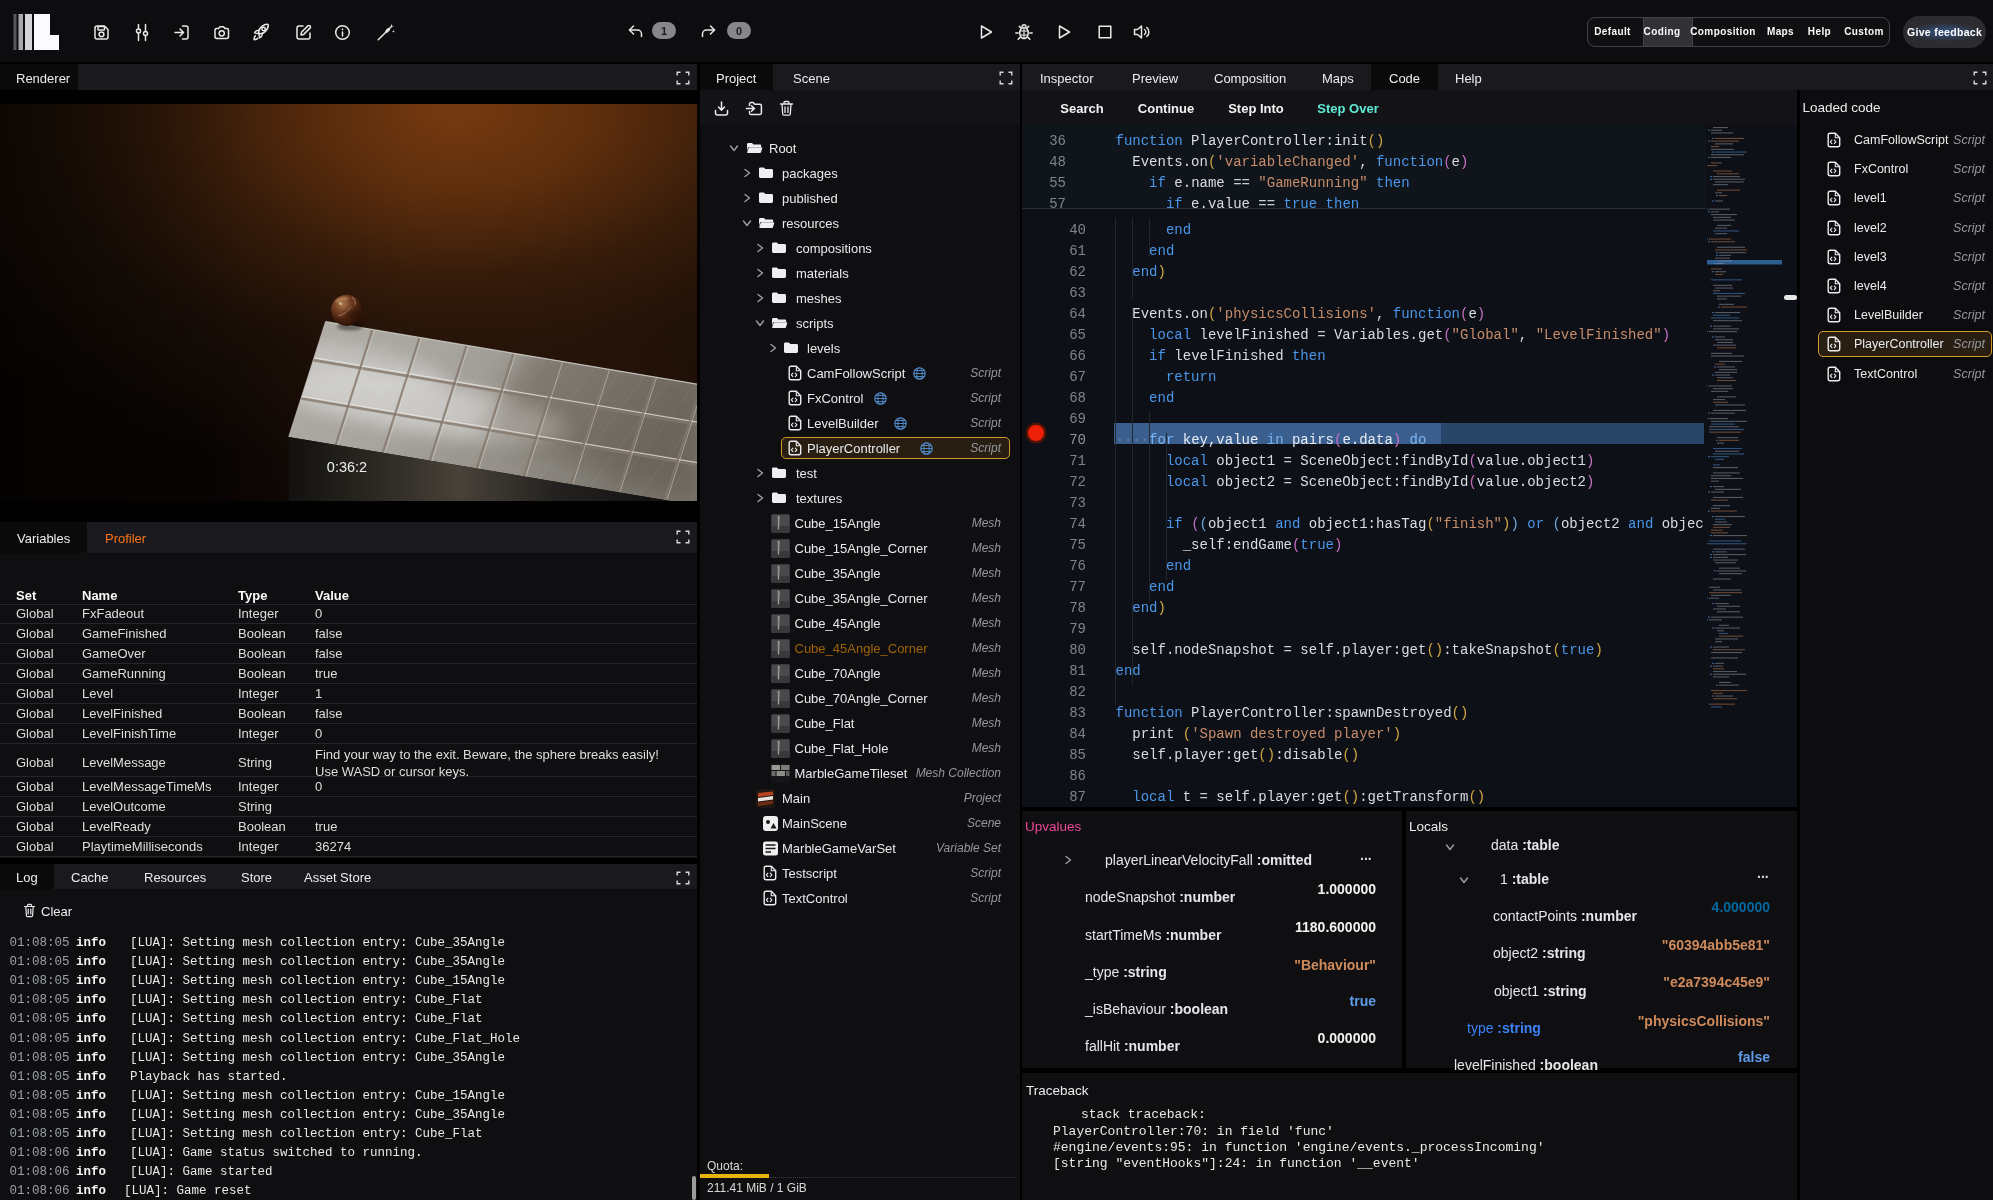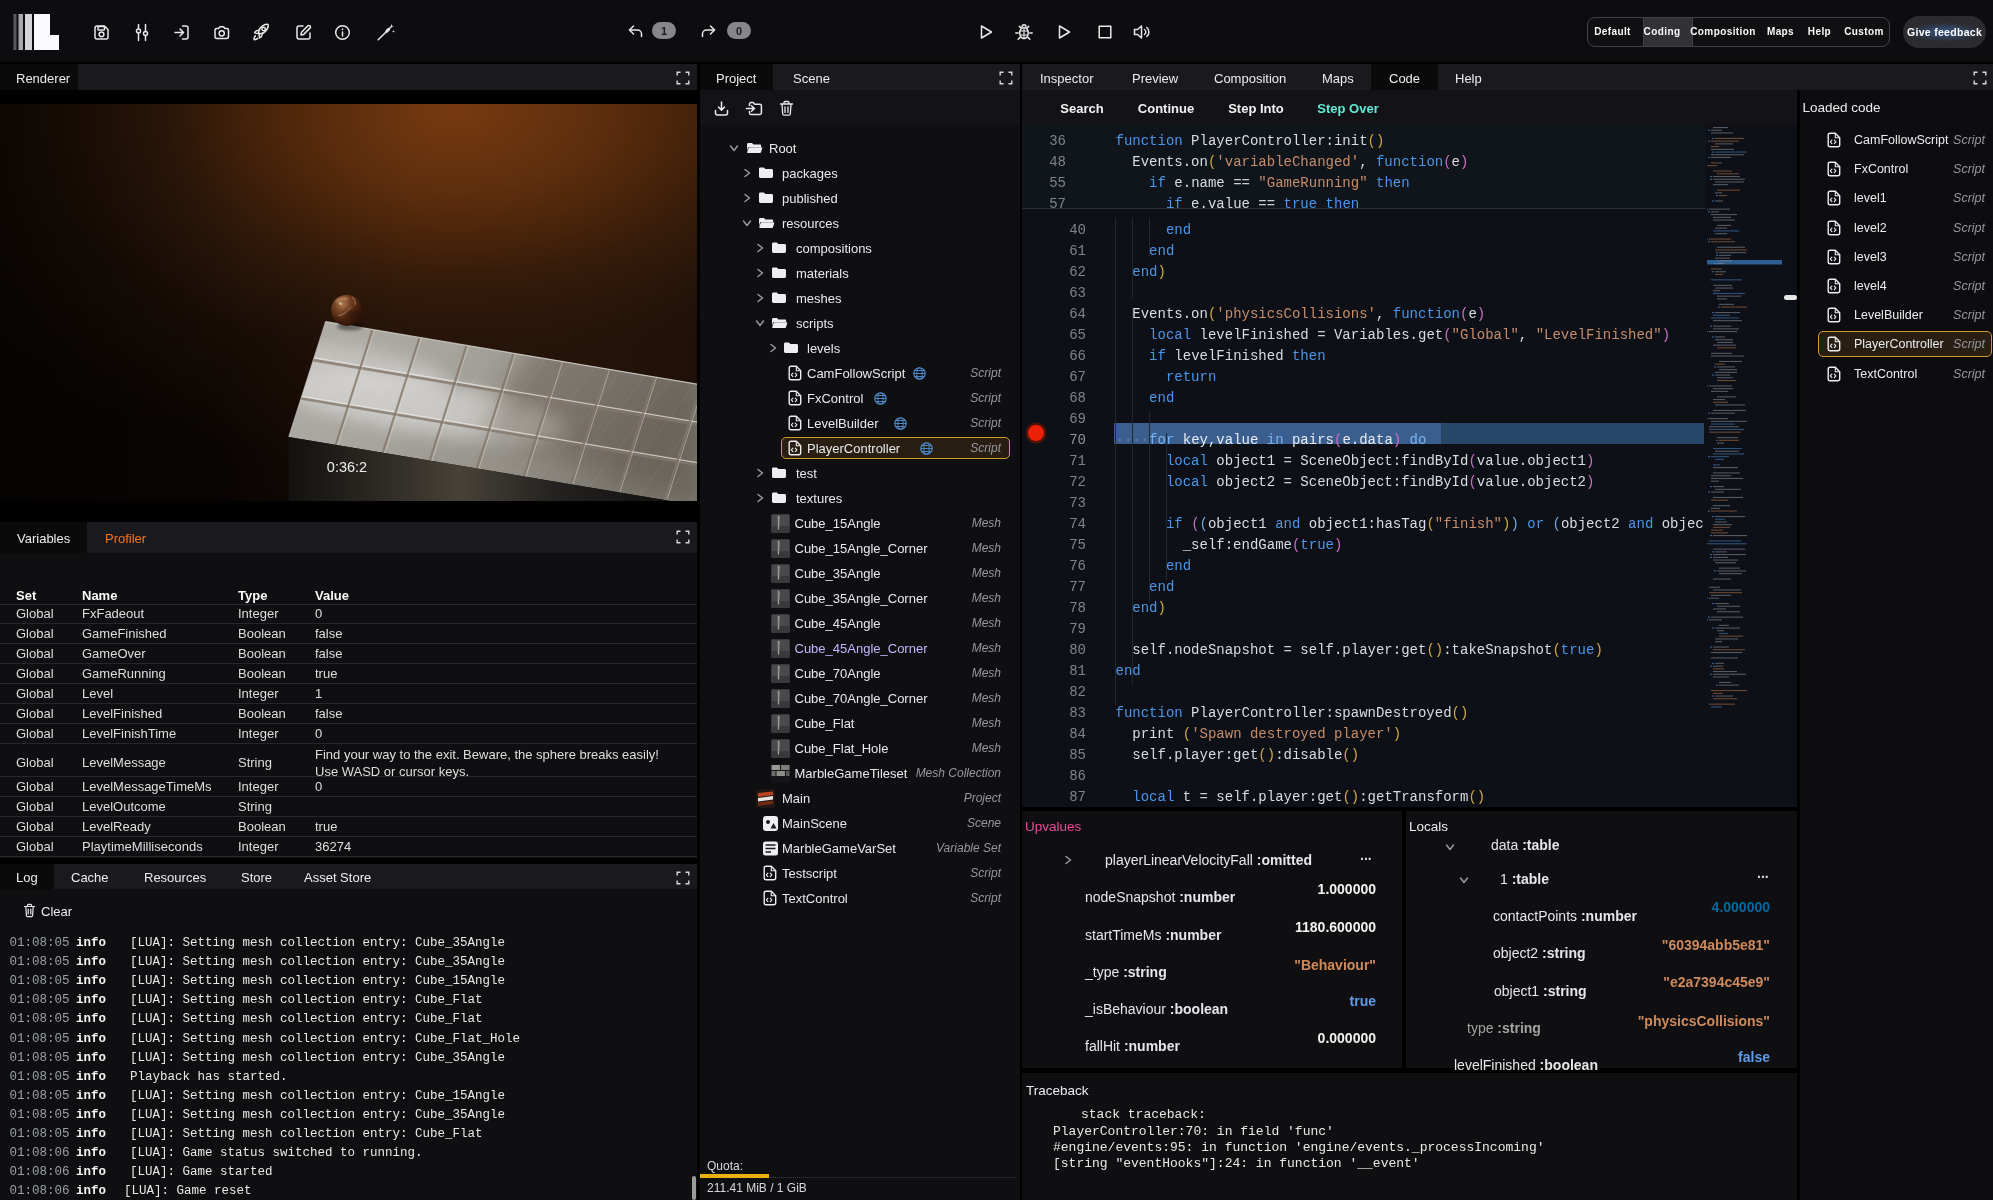--- a/index.html
+++ b/index.html
@@ -565,21 +565,21 @@
         <stop offset="0" stop-color="#777"></stop>
         <stop offset="0.5" stop-color="#4f4f4f"></stop>
         <stop offset="1" stop-color="#2e2e2e"></stop>
       </linearGradient>
     </defs>
     <rect width="19" height="19" rx="1.5" fill="#39393b"></rect>
     <rect x="1" y="1" width="17" height="11" fill="#4a4a4c"></rect>
     <path d="M6.5 2 L9.5 2.5 L8.8 16 L6.2 15 Z" fill="url(#mg771639)"></path>
     <path d="M7 2.2 L8 2.4 L7.6 15.5" stroke="#c9c9c9" stroke-width="1" fill="none" opacity="0.8"></path>
   </svg>
-<div class="row " style="left:794.5px;top:648px;font-size:13px;line-height:13px;color:#c4b5fd;transform:translateY(-50%);">Cube_45Angle_Corner</div>
+<div class="row " style="left:794.5px;top:648px;font-size:13px;line-height:13px;color:#a16207;transform:translateY(-50%);">Cube_45Angle_Corner</div>
 <div class="row it" style="right:992px;top:648px;font-size:12px;line-height:12px;color:#97979d;transform:translateY(-50%);">Mesh</div>
 <svg class="abs" style="left:771px;top:664px;" width="19" height="19" viewBox="0 0 19 19" fill="none">
     <defs>
       <linearGradient id="mg771664" x1="0" y1="0" x2="1" y2="1">
         <stop offset="0" stop-color="#777"></stop>
         <stop offset="0.5" stop-color="#4f4f4f"></stop>
         <stop offset="1" stop-color="#2e2e2e"></stop>
       </linearGradient>
     </defs>
     <rect width="19" height="19" rx="1.5" fill="#39393b"></rect>
@@ -1004,21 +1004,21 @@
     <path d="M2.5 4 L6 8.5 L9.5 4" stroke="#9a9aa0" stroke-width="1.5" fill="none" stroke-linecap="round" stroke-linejoin="round"></path>
   </svg>
 <div class="row" style="left:1500px;top:878.5px;font-size:14px;line-height:14px;color:#e6e6e9;transform:translateY(-50%)">1 <span class="b">:table</span></div>
 <div class="row b" style="left:1757px;top:873px;font-size:14px;color:#d9d9db;transform:translateY(-50%)">...</div>
 <div class="row" style="left:1493px;top:916px;font-size:14px;line-height:14px;color:#e6e6e9;transform:translateY(-50%)">contactPoints <span class="b">:number</span></div>
 <div class="row b" style="right:223px;top:907px;font-size:14px;line-height:14px;color:#0369a1;transform:translateY(-50%)">4.000000</div>
 <div class="row" style="left:1493px;top:953px;font-size:14px;line-height:14px;color:#e6e6e9;transform:translateY(-50%)">object2 <span class="b">:string</span></div>
 <div class="row b" style="right:223px;top:944.5px;font-size:14px;line-height:14px;color:#cf8a5b;transform:translateY(-50%)">"60394abb5e81"</div>
 <div class="row" style="left:1494px;top:991px;font-size:14px;line-height:14px;color:#e6e6e9;transform:translateY(-50%)">object1 <span class="b">:string</span></div>
 <div class="row b" style="right:223px;top:982px;font-size:14px;line-height:14px;color:#cf8a5b;transform:translateY(-50%)">"e2a7394c45e9"</div>
-<div class="row" style="left:1467px;top:1028px;font-size:14px;line-height:14px;color:#a3a3a3;transform:translateY(-50%)">type <span class="b">:string</span></div>
+<div class="row" style="left:1467px;top:1028px;font-size:14px;line-height:14px;color:#3b82f6;transform:translateY(-50%)">type <span class="b">:string</span></div>
 <div class="row b" style="right:223px;top:1020.5px;font-size:14px;line-height:14px;color:#cf8a5b;transform:translateY(-50%)">"physicsCollisions"</div>
 <div class="row" style="left:1454px;top:1064.5px;font-size:14px;line-height:14px;color:#e6e6e9;transform:translateY(-50%)">levelFinished <span class="b">:boolean</span></div>
 <div class="row b" style="right:223px;top:1057px;font-size:14px;line-height:14px;color:#5f9ce8;transform:translateY(-50%)">false</div>
 <div class="panel" style="left:1022px;top:1073px;width:775px;height:127px"></div>
 <div class="row " style="left:1026px;top:1091px;font-size:13.5px;line-height:13.5px;color:#ececee;transform:translateY(-50%);">Traceback</div>
 <div class="row mono" style="left:1081px;top:1114px;font-size:13px;line-height:13px;color:#e8e8e8;transform:translateY(-50%);">stack traceback:</div>
 <div class="row mono" style="left:1053px;top:1130.5px;font-size:13px;line-height:13px;color:#e8e8e8;transform:translateY(-50%);">PlayerController:70: in field 'func'</div>
 <div class="row mono" style="left:1053px;top:1146.5px;font-size:13px;line-height:13px;color:#e8e8e8;transform:translateY(-50%);">#engine/events:95: in function 'engine/events._processIncoming'</div>
 <div class="row mono" style="left:1053px;top:1162.5px;font-size:13px;line-height:13px;color:#e8e8e8;transform:translateY(-50%);">[string "eventHooks"]:24: in function '__event'</div>
 <div class="panel" style="left:1800px;top:90px;width:193px;height:1110px;background:#0d0d10"></div>

